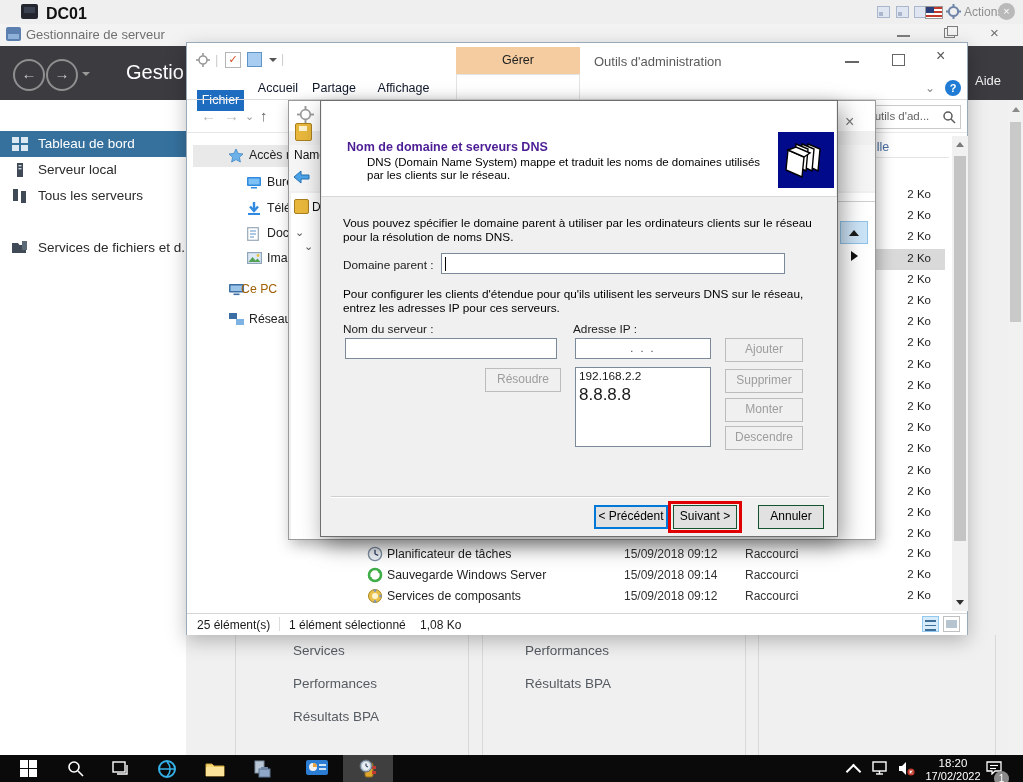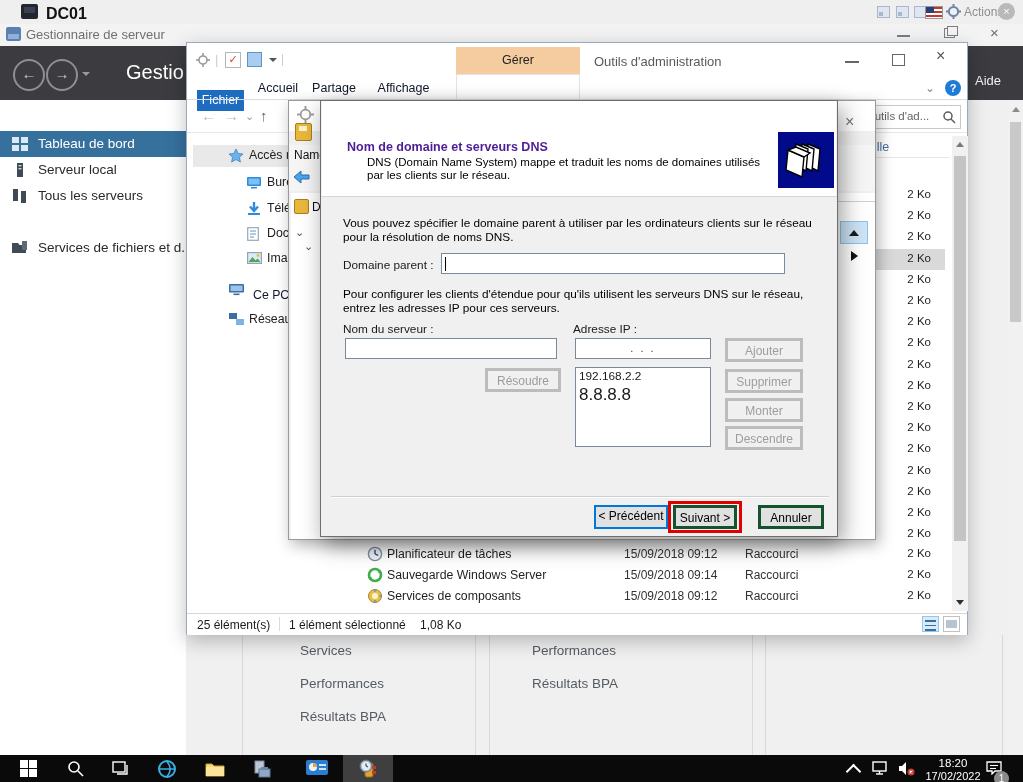--- a/index.html
+++ b/index.html
@@ -29,21 +29,21 @@
   .tab.active{background:#1d6cc0;color:#fff;}
   .ribbon-line{position:absolute;left:0;top:56px;width:780px;height:1px;background:#dcdcdc;}
   .navarrow{position:absolute;top:64px;font-size:15px;color:#b9b9b9;}
   .qat{position:absolute;top:9px;font-size:13px;color:#888;}
   
   .size-cell{position:absolute;width:84px;text-align:right;font-size:11.5px;color:#1e1e1e;}
   .file-name{position:absolute;font-size:12.3px;color:#1f1f1f;white-space:nowrap;}
   .file-meta{position:absolute;font-size:12px;color:#333;white-space:nowrap;}
   
   #wizard{left:320px;top:100px;width:518px;height:437px;background:#f0f0f0;border:1px solid #6e6e6e;box-sizing:border-box;box-shadow:4px 8px 22px rgba(0,0,0,.4);}
-  .wz-btn{position:absolute;height:24px;background:#e1e1e1;border:3px solid #14532d;box-sizing:border-box;text-align:center;line-height:21px;font-size:12px;color:#000;}
+  .wz-btn{position:absolute;height:24px;background:#e1e1e1;border:1px solid #14532d;box-sizing:border-box;text-align:center;line-height:21px;font-size:12px;color:#000;}
   .wz-btn.dis{background:#f0f0f0;border-color:#bcbcbc;color:#9d9d9d;}
   .wz-input{position:absolute;background:#fff;border:1px solid #7a8a99;box-sizing:border-box;}
   .etch{border-top:1px solid #cfcfcf;border-bottom:1px solid #ffffff;}
   .tri{width:0;height:0;border-style:solid;position:absolute;}
   
   #taskbar{left:0;top:755px;width:1023px;height:27px;background:#0a0a0a;}
   .tb-slot{position:absolute;top:0;width:40px;height:27px;display:flex;align-items:center;justify-content:center;}
   svg{display:block;}
 </style>
 </head>
@@ -138,21 +138,21 @@
       <div class="sm-item" style="top: 135px;">
         <div class="ic" style="position: absolute; left: 12px; top: 6px;">
           <svg width="16" height="14" viewBox="0 0 16 14">
             <path d="M0 2 h6 l1.5 2 H14 v8 H0 Z" fill="#3f4a56"></path>
             <rect x="10" y="0" width="5" height="9" fill="#5d6b79"></rect>
           </svg>
         </div>
         <div class="lbl">Services de fichiers et d...</div>
       </div>
     </div>
-  <div class="abs" id="sm-tiles" style="left:198px;top:635px;width:822px;height:120px;background:#f0f0f0;">
+  <div class="abs" id="sm-tiles" style="left:191px;top:635px;width:822px;height:120px;background:#f0f0f0;">
       <div class="tile-line" style="left: 44px;"></div>
       <div class="tile-line" style="left: 277px;"></div>
       <div class="tile-line" style="left: 291px;"></div>
       <div class="tile-line" style="left: 554px;"></div>
       <div class="tile-line" style="left: 567px;"></div>
       <div class="tile-line" style="left: 804px;"></div>
       <div class="tile-link" style="left: 102px; top: 8px;">Services</div>
       <div class="tile-link" style="left: 102px; top: 41px;">Performances</div>
       <div class="tile-link" style="left: 102px; top: 74px;">Résultats BPA</div>
       <div class="tile-link" style="left: 334px; top: 8px;">Performances</div>
@@ -273,21 +273,21 @@
           <div style="position: absolute; left: 20px; top: 3px; font-size: 12.3px; color: rgb(34, 34, 34); white-space: nowrap; overflow: hidden; width: 42px;">Images</div>
         </div>
         <div style="position: absolute; left: 42px; top: 236px; width: 104px; height: 22px;">
           <div style="position: absolute; left: 0px; top: 4px;">
             <svg width="15" height="13" viewBox="0 0 15 13">
               <rect x="0" y="1" width="15" height="8.5" rx="1" fill="#3a6ea5"></rect>
               <rect x="1.5" y="2.5" width="12" height="5.5" fill="#9cc3e8"></rect>
               <rect x="4.5" y="10.5" width="6" height="1.6" fill="#3a6ea5"></rect>
             </svg>
           </div>
-          <div style="position: absolute; left: 24px; top: 3px; font-size: 12.3px; color: #0f172a; white-space: nowrap; overflow: hidden; width: 60px; margin-top: 6px;">Ce PC</div>
+          <div style="position: absolute; left: 12px; top: 3px; font-size: 12.3px; color: #a16207; white-space: nowrap; overflow: hidden; width: 60px;">Ce PC</div>
         </div>
         <div style="position: absolute; left: 42px; top: 266px; width: 104px; height: 22px;">
           <div style="position: absolute; left: 0px; top: 4px;">
             <svg width="15" height="13" viewBox="0 0 15 13">
               <rect x="0" y="0" width="8" height="6" fill="#3a6ea5"></rect>
               <rect x="7" y="6" width="8" height="6" fill="#7cb3e2"></rect>
             </svg>
           </div>
           <div style="position: absolute; left: 20px; top: 3px; font-size: 12.3px; color: rgb(34, 34, 34); white-space: nowrap; overflow: hidden; width: 60px;">Réseau</div>
         </div>

